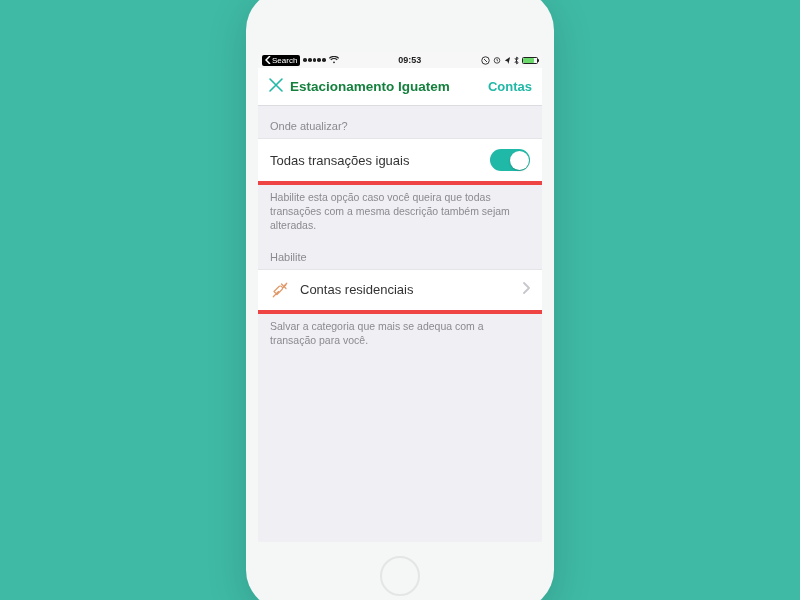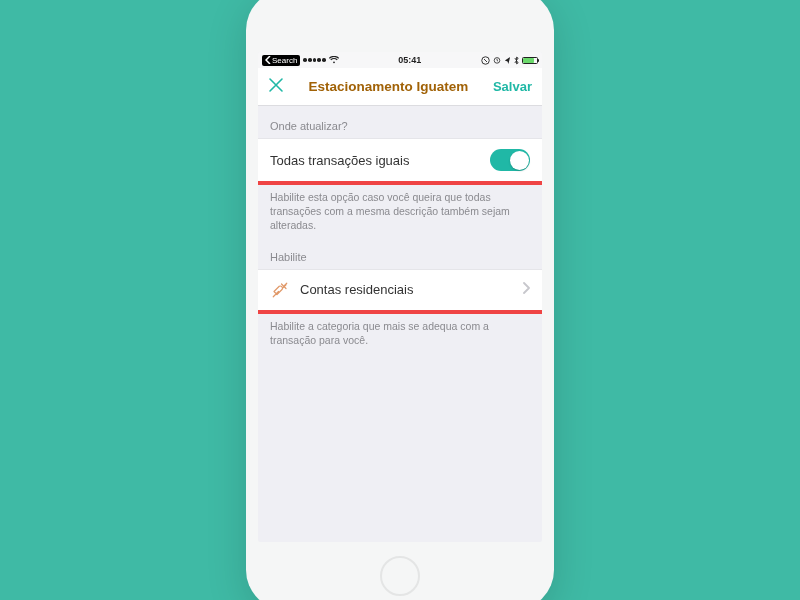--- a/index.html
+++ b/index.html
@@ -70,21 +70,21 @@
   .navbar {
     height: 38px;
     background: #fff;
     border-bottom: 1px solid #dcdce0;
     display: flex;
     align-items: center;
     justify-content: space-between;
     padding: 0 10px;
   }
   .nav-close { color: #20b8a6; }
-  .nav-title { font-size: 13.5px; font-weight: 600; color: #a16207; flex: 1; text-align: center; white-space: nowrap; overflow: hidden; text-overflow: ellipsis; padding: 0 6px;}
+  .nav-title { font-size: 13.5px; font-weight: 600; color: #15803d; flex: 1; white-space: nowrap; overflow: hidden; text-overflow: ellipsis; padding: 0 6px;}
   .nav-save { color: #20b8a6; font-size: 13px; font-weight: 600; }
   
   .section-header {
     font-size: 11px;
     color: #8a8a8f;
     padding: 14px 12px 6px 12px;
   }
   .row {
     background: #fff;
     border-top: 1px solid #e5e5e9;
@@ -138,21 +138,21 @@
             <i></i>
             <i></i>
             <i></i>
             <i></i>
             <i></i>
           </span>
         <svg width="10" height="8" viewBox="0 0 10 8">
           <path d="M5 7.2a.9.9 0 100-1.8.9.9 0 000 1.8zM1.3 3.4a5.5 5.5 0 017.4 0l-.9.9a4.2 4.2 0 00-5.6 0l-.9-.9zM-.2 1.9a7.6 7.6 0 0110.4 0l-.9.9A6.3 6.3 0 00.7 2.8l-.9-.9z" fill="#222"></path>
         </svg>
       </div>
-      <div class="sb-center">05:41</div>
+      <div class="sb-center">09:53</div>
       <div class="sb-right">
         <svg width="9" height="9" viewBox="0 0 12 12">
             <circle cx="6" cy="6" r="5" stroke="#222" stroke-width="1.2" fill="none"></circle>
             <path d="M4 4l4 4" stroke="#222" stroke-width="1.2"></path>
           </svg>
         <svg width="8" height="8" viewBox="0 0 10 10">
             <circle cx="5" cy="5.5" r="3.5" stroke="#222" stroke-width="1" fill="none"></circle>
             <path d="M5 3.5v2l1.3 1" stroke="#222" stroke-width="1" fill="none"></path>
           </svg>
         <svg width="7" height="9" viewBox="0 0 8 10">
@@ -167,21 +167,21 @@
       </div>
     </div>
 
     <div class="navbar">
       <span class="nav-close">
         <svg width="16" height="16" viewBox="0 0 16 16">
           <path d="M2 2 L14 14 M14 2 L2 14" stroke="#20b8a6" stroke-width="1.6" stroke-linecap="round"></path>
         </svg>
       </span>
       <span class="nav-title">Estacionamento Iguatem</span>
-      <span class="nav-save">Salvar</span>
+      <span class="nav-save">Contas</span>
     </div>
 
     <div class="section-header">Onde atualizar?</div>
     <div class="row">
       <span class="row-label">Todas transações iguais</span>
       <span class="toggle">
           <i></i>
         </span>
     </div>
     <div class="caption">Habilite esta opção caso você queira que todas transações com a mesma descrição também sejam alteradas.</div>
@@ -194,17 +194,17 @@
           <path d="M21 3l-3 3m2-1l-4 4" stroke="#e09868" stroke-width="1.6" fill="none" stroke-linecap="round"></path>
         </svg>
       </span>
       <span class="row-label">Contas residenciais</span>
       <span class="chevron">
         <svg width="8" height="12" viewBox="0 0 8 12">
             <path d="M2 1l5 5-5 5" stroke="#c7c7cc" stroke-width="1.8" fill="none" stroke-linecap="round" stroke-linejoin="round"></path>
           </svg>
       </span>
     </div>
-    <div class="caption">Habilite a categoria que mais se adequa com a transação para você.</div>
+    <div class="caption">Salvar a categoria que mais se adequa com a transação para você.</div>
 
   </div>
   <div class="home-btn"></div>
 </div>
 
 </body></html>

